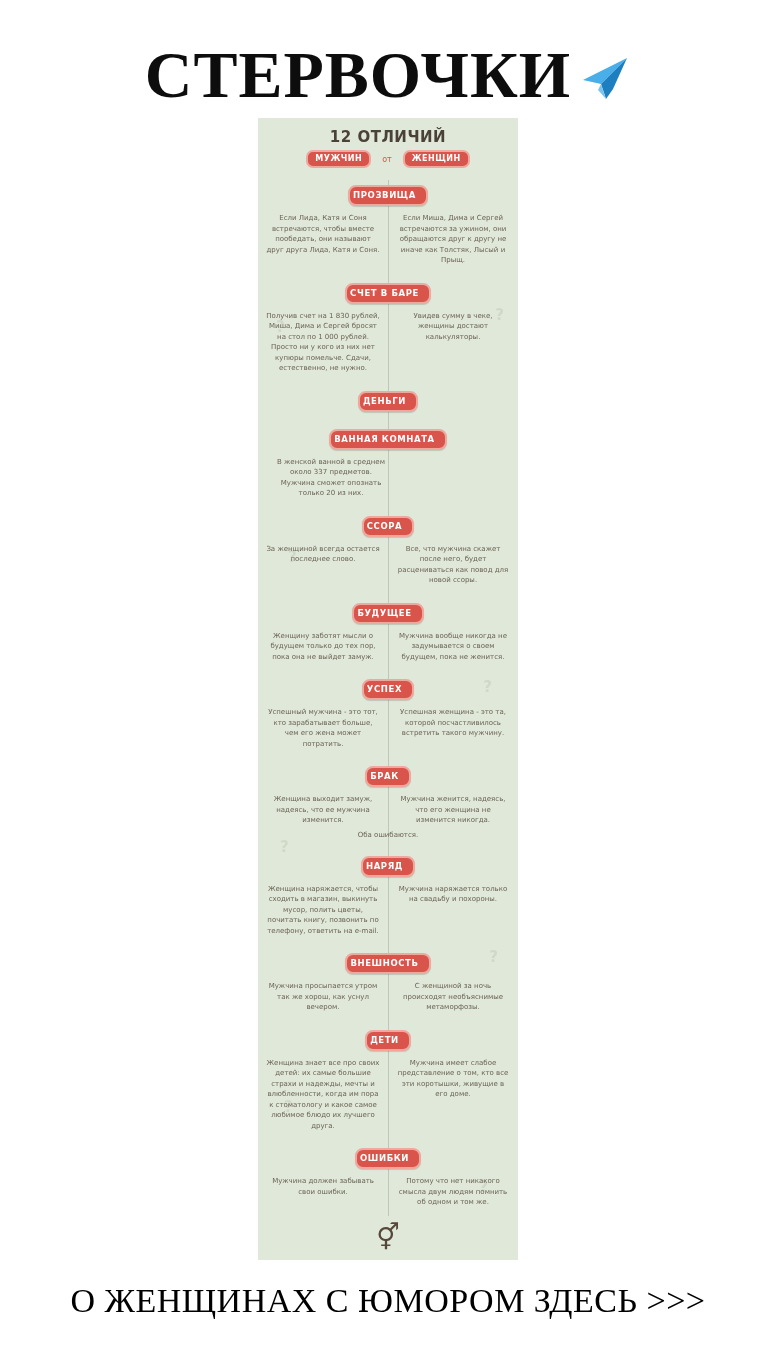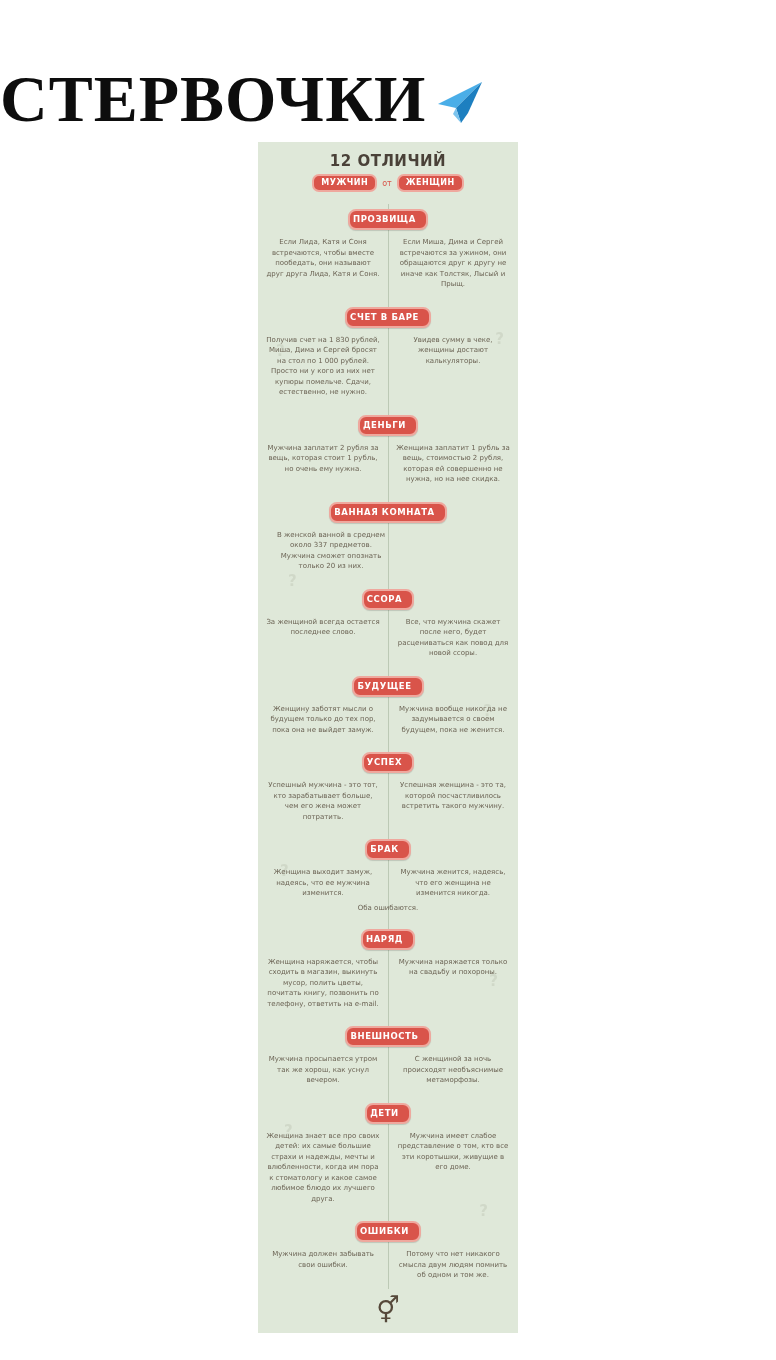--- a/index.html
+++ b/index.html
@@ -10,23 +10,23 @@
     --title-color:#4a4138;
     --telegram-blue:#2f9fd8;
     --divider:#9fae97;
   }
   *{margin:0;padding:0;box-sizing:border-box;}
   html,body{width:776px;height:1360px;background:#ffffff;overflow:hidden;}
   body{font-family:"DejaVu Sans",sans-serif;}
 
   
   .brand-header{
-    padding-top:66px;
+    padding-top:42px;
     display:flex;
-    justify-content:flex-start;
+    justify-content:center;
     align-items:center;
     gap:8px;
   }
   .brand-title{
     font-family:"Liberation Serif","DejaVu Serif",serif;
     font-weight:700;
     font-size:66px;
     letter-spacing:1px;
     color:#0d0d0d;
     line-height:1;
@@ -55,21 +55,21 @@
     text-align:center;
     font-size:15px;
     font-weight:bold;
     letter-spacing:.5px;
     color:var(--title-color);
   }
   .badge-row{
     display:flex;
     justify-content:center;
     align-items:center;
-    gap:5px;
+    gap:11px;
     margin-top:4px;
     position:relative;
     z-index:2;
   }
   .mini-badge{
     background:var(--accent);
     color:#fff;
     font-size:8px;
     font-weight:bold;
     letter-spacing:.5px;
@@ -181,24 +181,20 @@
     <span class="badge">СЧЕТ В БАРЕ</span>
     <div class="cols">
       <div class="col col-left">Получив счет на 1 830 рублей, Миша, Дима и Сергей бросят на стол по 1 000 рублей. Просто ни у кого из них нет купюры помельче. Сдачи, естественно, не нужно.</div>
       <div class="col col-right">Увидев сумму в чеке, женщины достают калькуляторы.</div>
     </div>
     
   </div>
 
   <div class="section">
     <span class="badge">ДЕНЬГИ</span>
-    <div class="cols">
-      <div class="col col-left">Мужчина заплатит 2 рубля за вещь, которая стоит 1 рубль, но очень ему нужна.</div>
-      <div class="col col-right">Женщина заплатит 1 рубль за вещь, стоимостью 2 рубля, которая ей совершенно не нужна, но на нее скидка.</div>
-    </div>
     
   </div>
 
   <div class="section">
     <span class="badge">ВАННАЯ КОМНАТА</span>
     <div class="cols">
       <div class="col col-right">В женской ванной в среднем около 337 предметов. Мужчина сможет опознать только 20 из них.</div>
     </div>
     
   </div>

